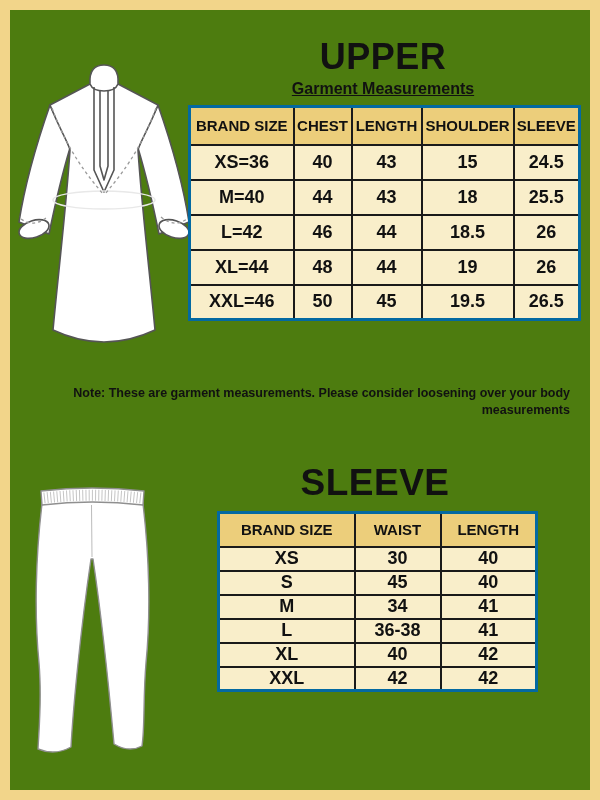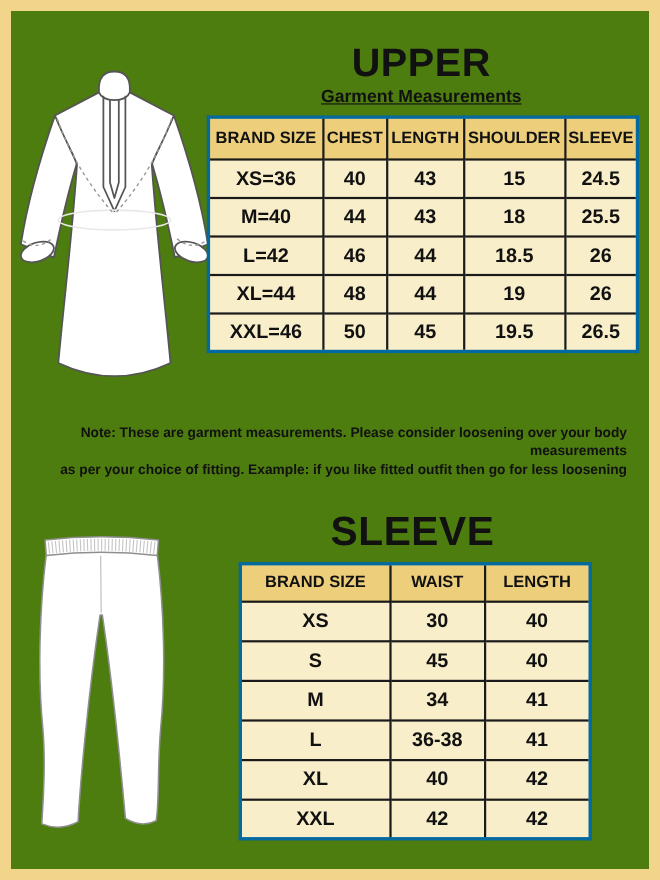--- a/index.html
+++ b/index.html
@@ -35,21 +35,21 @@
   #upper-table th { height:38px; }
   #upper-table td { height:35px; }
   #upper-table col:nth-child(1){ width:104px; }
   #upper-table col:nth-child(2){ width:58px; }
   #upper-table col:nth-child(3){ width:70px; }
   #upper-table col:nth-child(4){ width:92px; }
   #upper-table col:nth-child(5){ width:66px; }
 
   #lowers-table { left:207px; top:501px; width:318px; }
   #lowers-table th { height:34px; }
-  #lowers-table td { height:36px; }
+  #lowers-table td { height:24px; }
   #lowers-table col:nth-child(1){ width:136px; }
   #lowers-table col:nth-child(2){ width:86px; }
   #lowers-table col:nth-child(3){ width:96px; }
 
   #note {
     position:absolute; left:20px; right:20px; top:375px;
     text-align:right; font-weight:bold; font-size:12.5px;
     line-height:17px; color:#111;
   }
   .illustration { position:absolute; }
@@ -143,21 +143,20 @@
           <td>50</td>
           <td>45</td>
           <td>19.5</td>
           <td>26.5</td>
         </tr>
       </tbody>
   </table>
 
   <div id="note">
     <div>Note: These are garment measurements. Please consider loosening over your body measurements</div>
-    <div>as per your choice of fitting. Example: if you like fitted outfit then go for less loosening</div>
   </div>
 
   <svg id="pants-illustration" class="illustration" viewBox="0 0 145 288" aria-hidden="true">
     <g fill="#ffffff" stroke="#8f8f8f" stroke-width="1.4" stroke-linejoin="round">
 
       <path d="M17,21
                C11,70 9,130 14,180
                C17,216 14,245 13,266
                Q30,273 46,264
                C48,228 55,150 66,76

